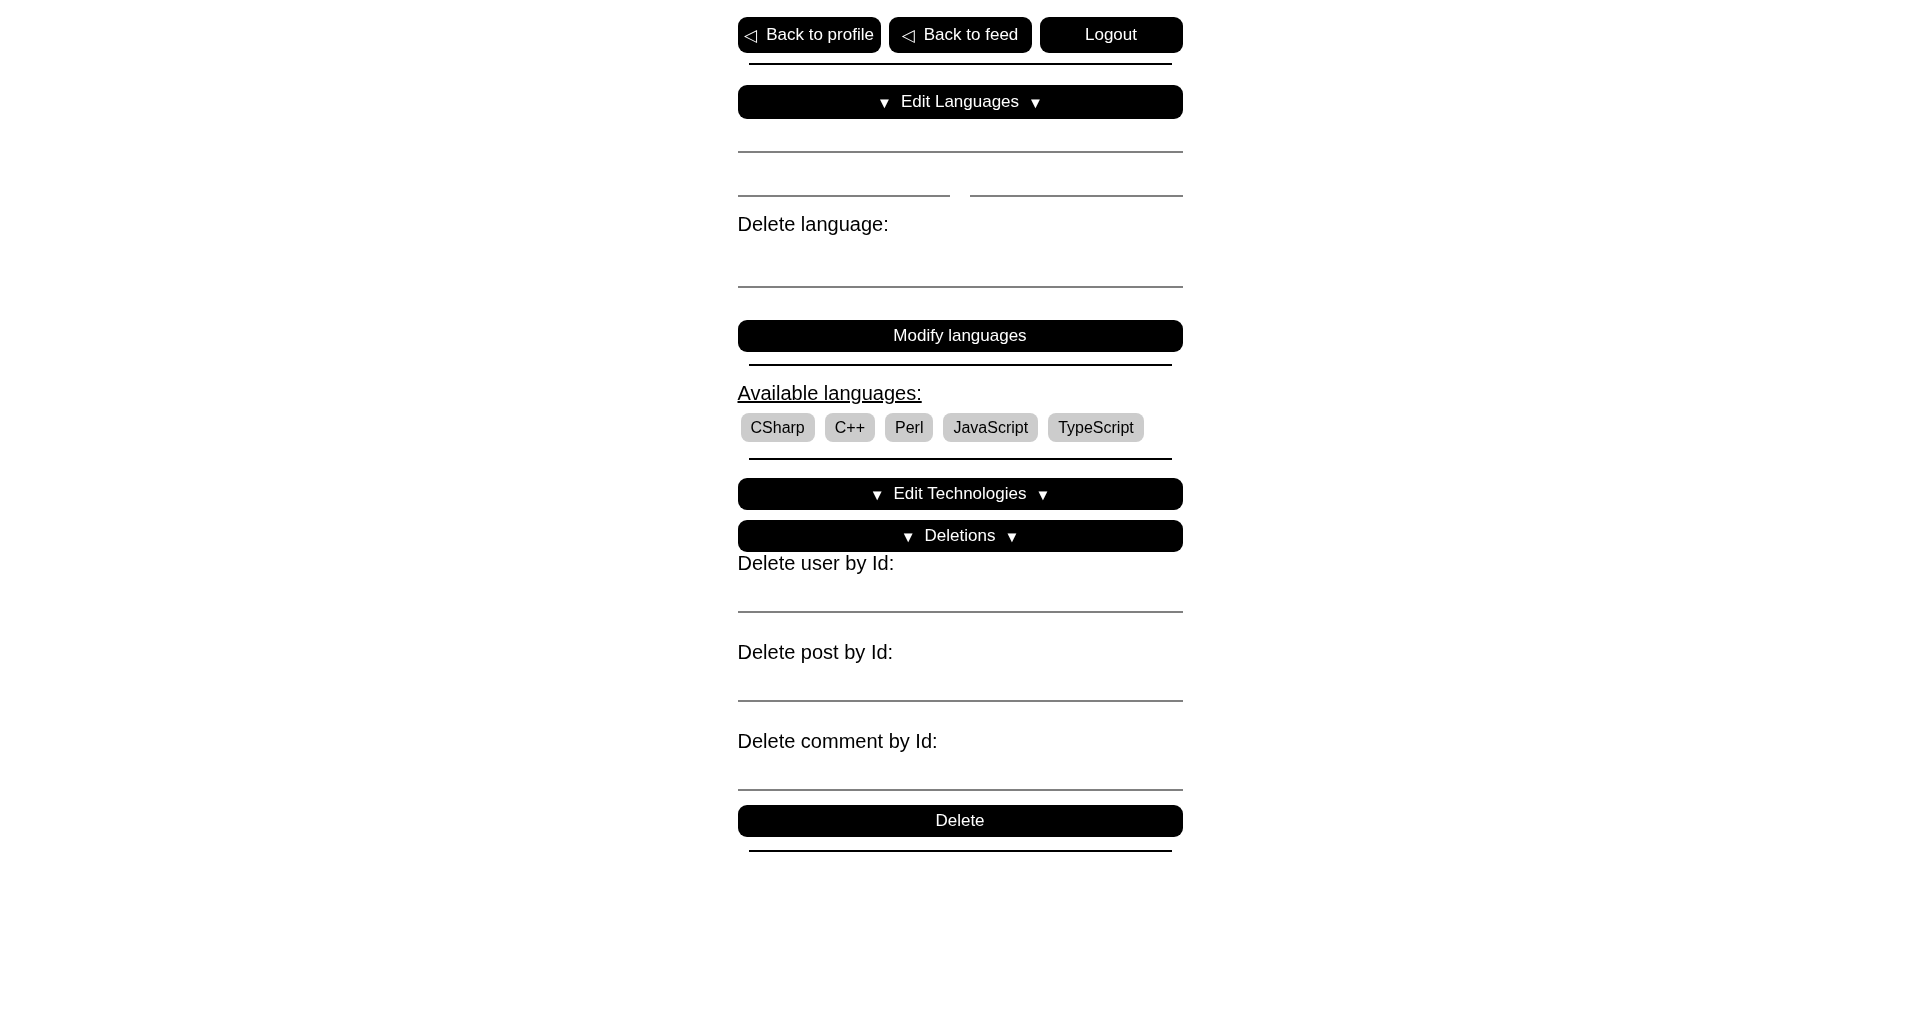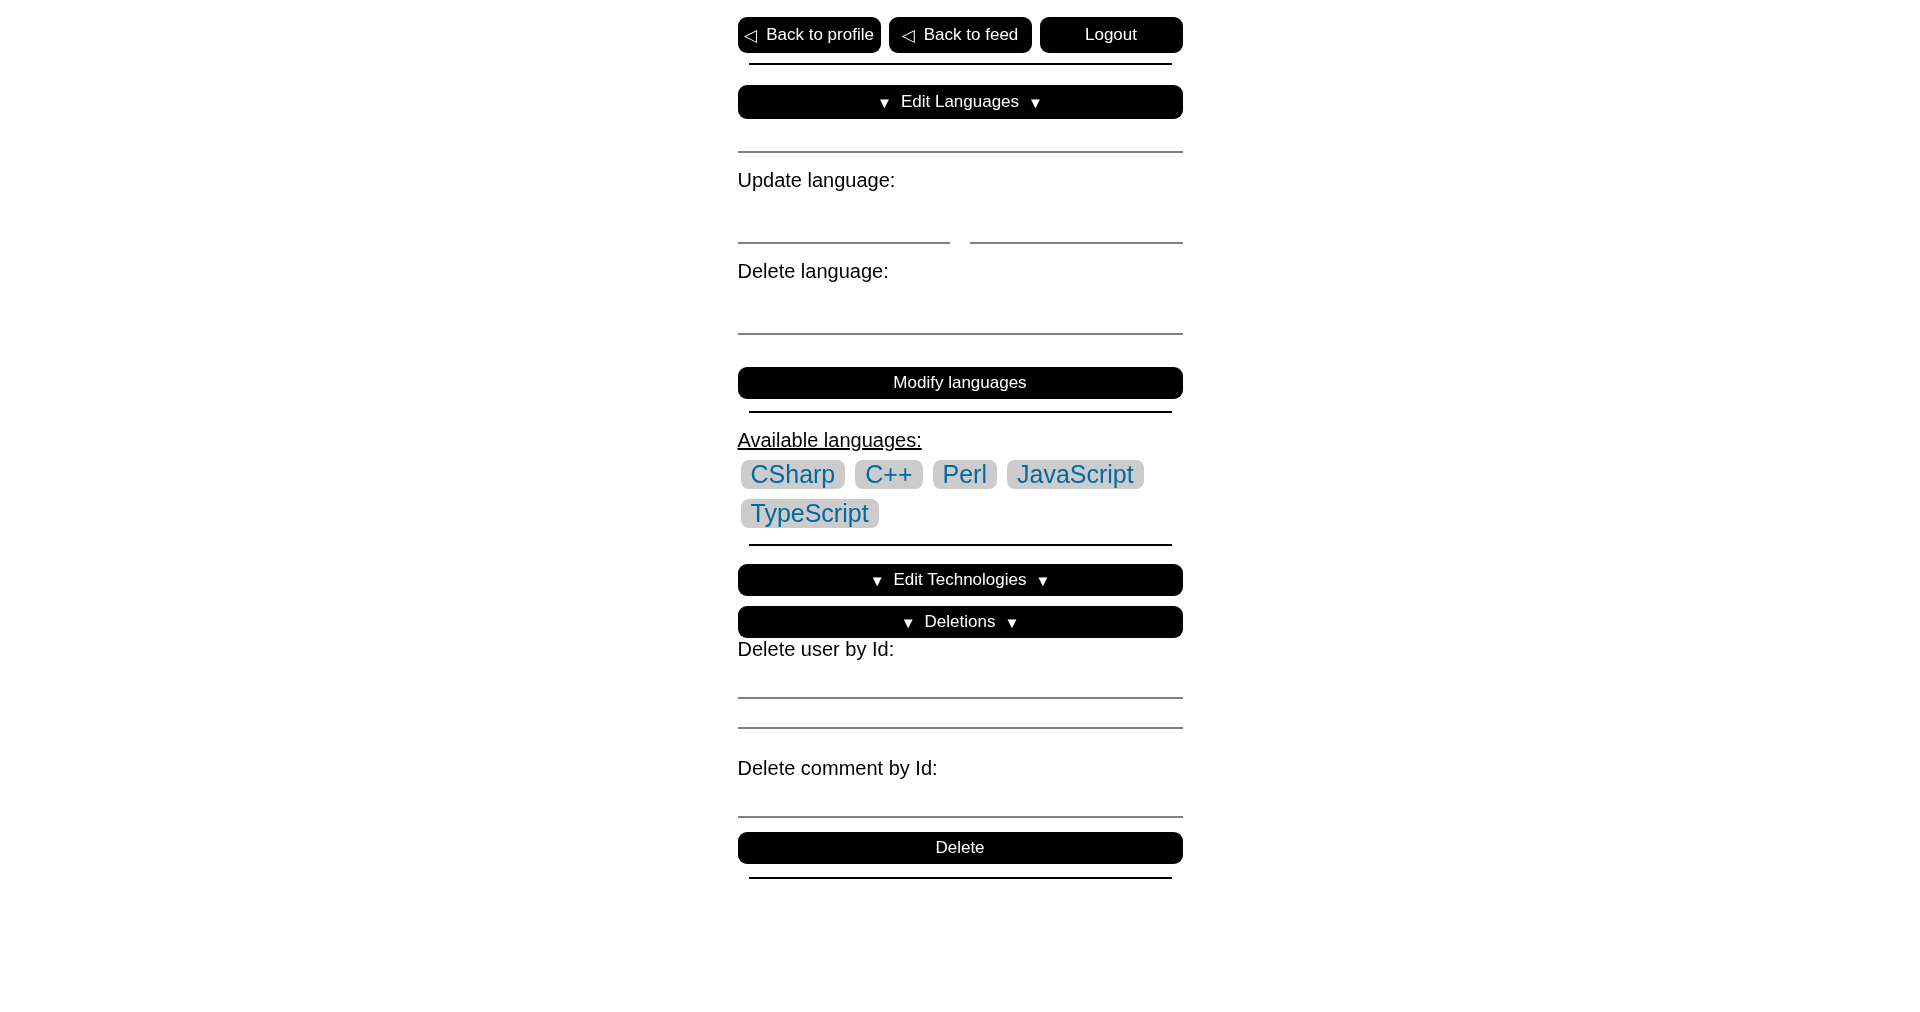--- a/index.html
+++ b/index.html
@@ -78,24 +78,24 @@
   .modify-btn { margin-top: 32px; height: 32px; }
   .avail-label { margin: 0 0 4px 0; text-decoration: underline; }
   .tag-list {
     display: flex;
     flex-wrap: wrap;
     gap: 10px;
     padding-left: 3px;
   }
   .tag {
     background: #cccccc;
-    color: #0369a1;
+    color: #000000;
     border-radius: 8px;
     padding: 3px 10px;
-    font-size: 25px;
+    font-size: 16px;
     line-height: 23px;
   }
   .stack-btn { height: 32px; }
   .stack-btn + .stack-btn { margin-top: 10px; }
   p.field-label.del-first { margin-top: 0; }
   p.field-label.del { margin-top: 28px; }
   .delete-btn { margin-top: 14px; height: 32px; text-align: right; }
 </style>
 </head>
 <body>
@@ -119,21 +119,20 @@
   <hr class="thick">
 
   <button class="btn btn-full">
     <span class="caret">▼</span>
     <span>Edit Languages</span>
     <span class="caret">▼</span>
   </button>
 
   <input type="text" class="underline" value="" style="">
 
-  <p class="field-label">Update language:</p>
   <div class="update-row">
     <input type="text" class="underline tall" value="" style="">
     <input type="text" class="underline tall" value="" style="">
   </div>
 
   <p class="field-label">Delete language:</p>
   <input type="text" class="underline tall" value="" style="">
 
   <button class="btn modify-btn">
     <span>Modify languages</span>
@@ -160,20 +159,21 @@
 
   <button class="btn stack-btn">
     <span class="caret">▼</span>
     <span>Deletions</span>
     <span class="caret">▼</span>
   </button>
 
   <p class="field-label del-first">Delete user by Id:</p>
   <input type="text" class="underline short" value="" style="">
 
+  <p class="field-label del">Delete post by Id:</p>
   <input type="text" class="underline short" value="" style="">
 
   <p class="field-label del">Delete comment by Id:</p>
   <input type="text" class="underline short" value="" style="">
 
   <button class="btn delete-btn">
     <span>Delete</span>
   </button>
 
   <hr class="thick bottom">

